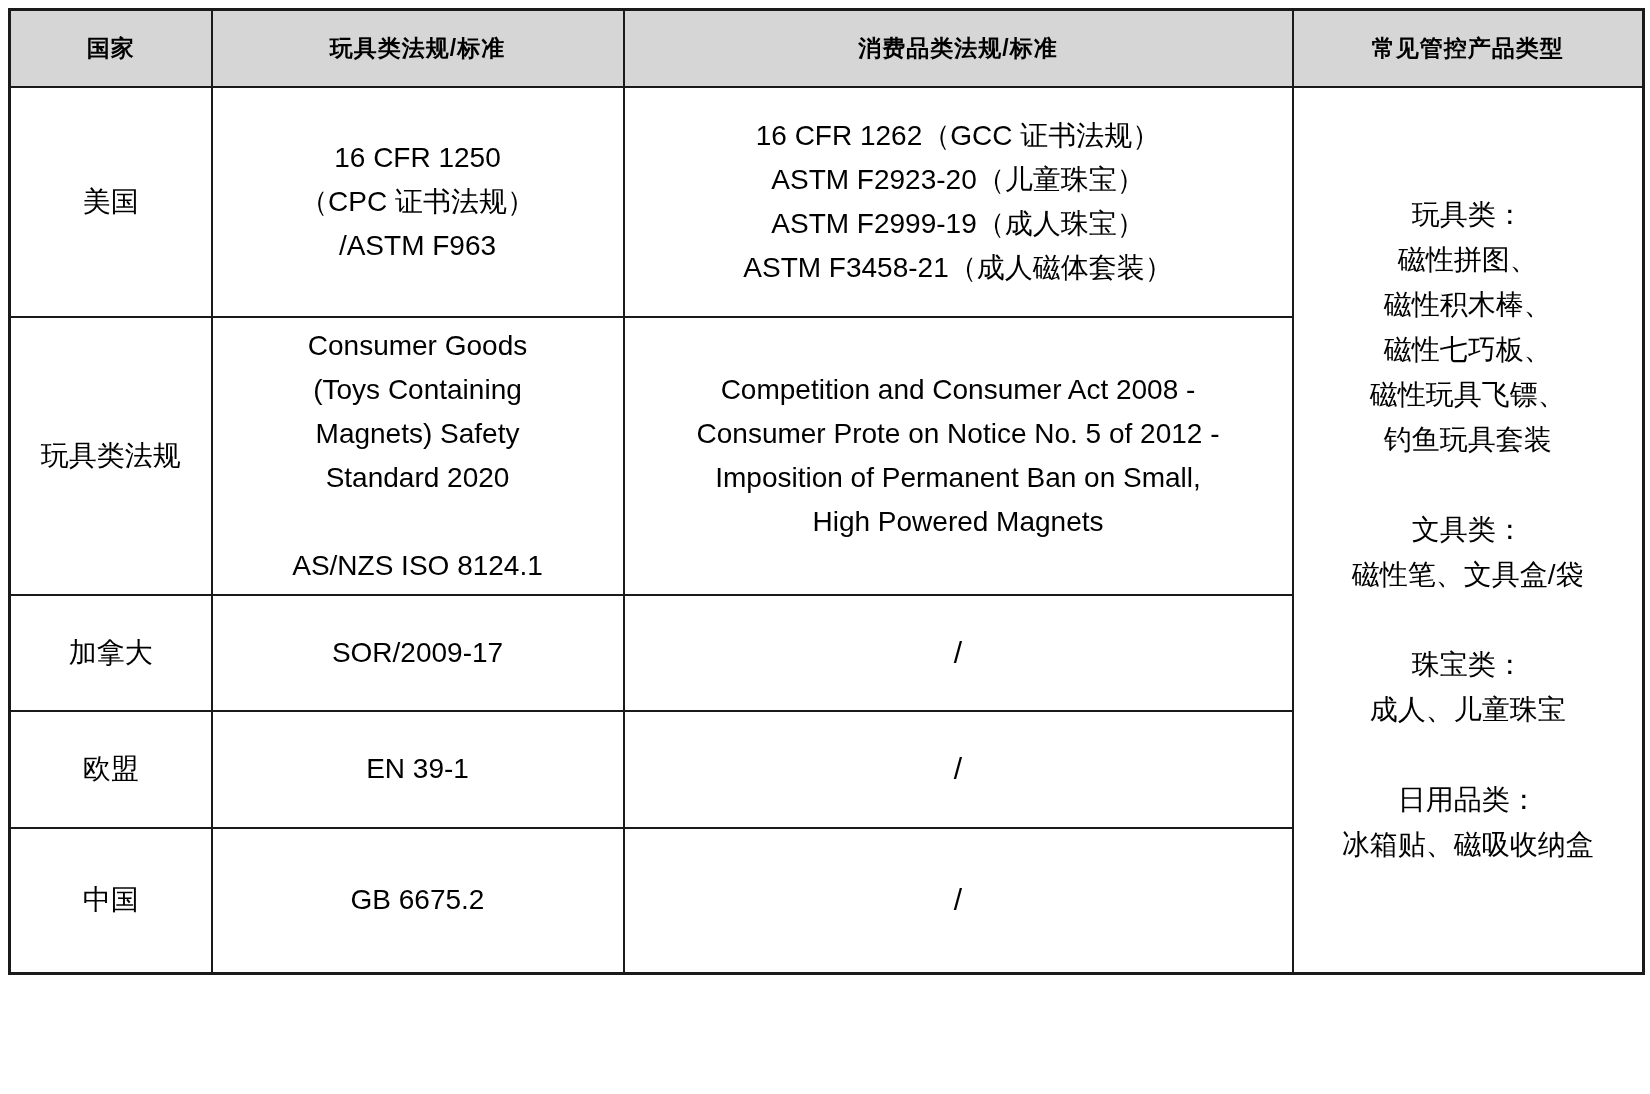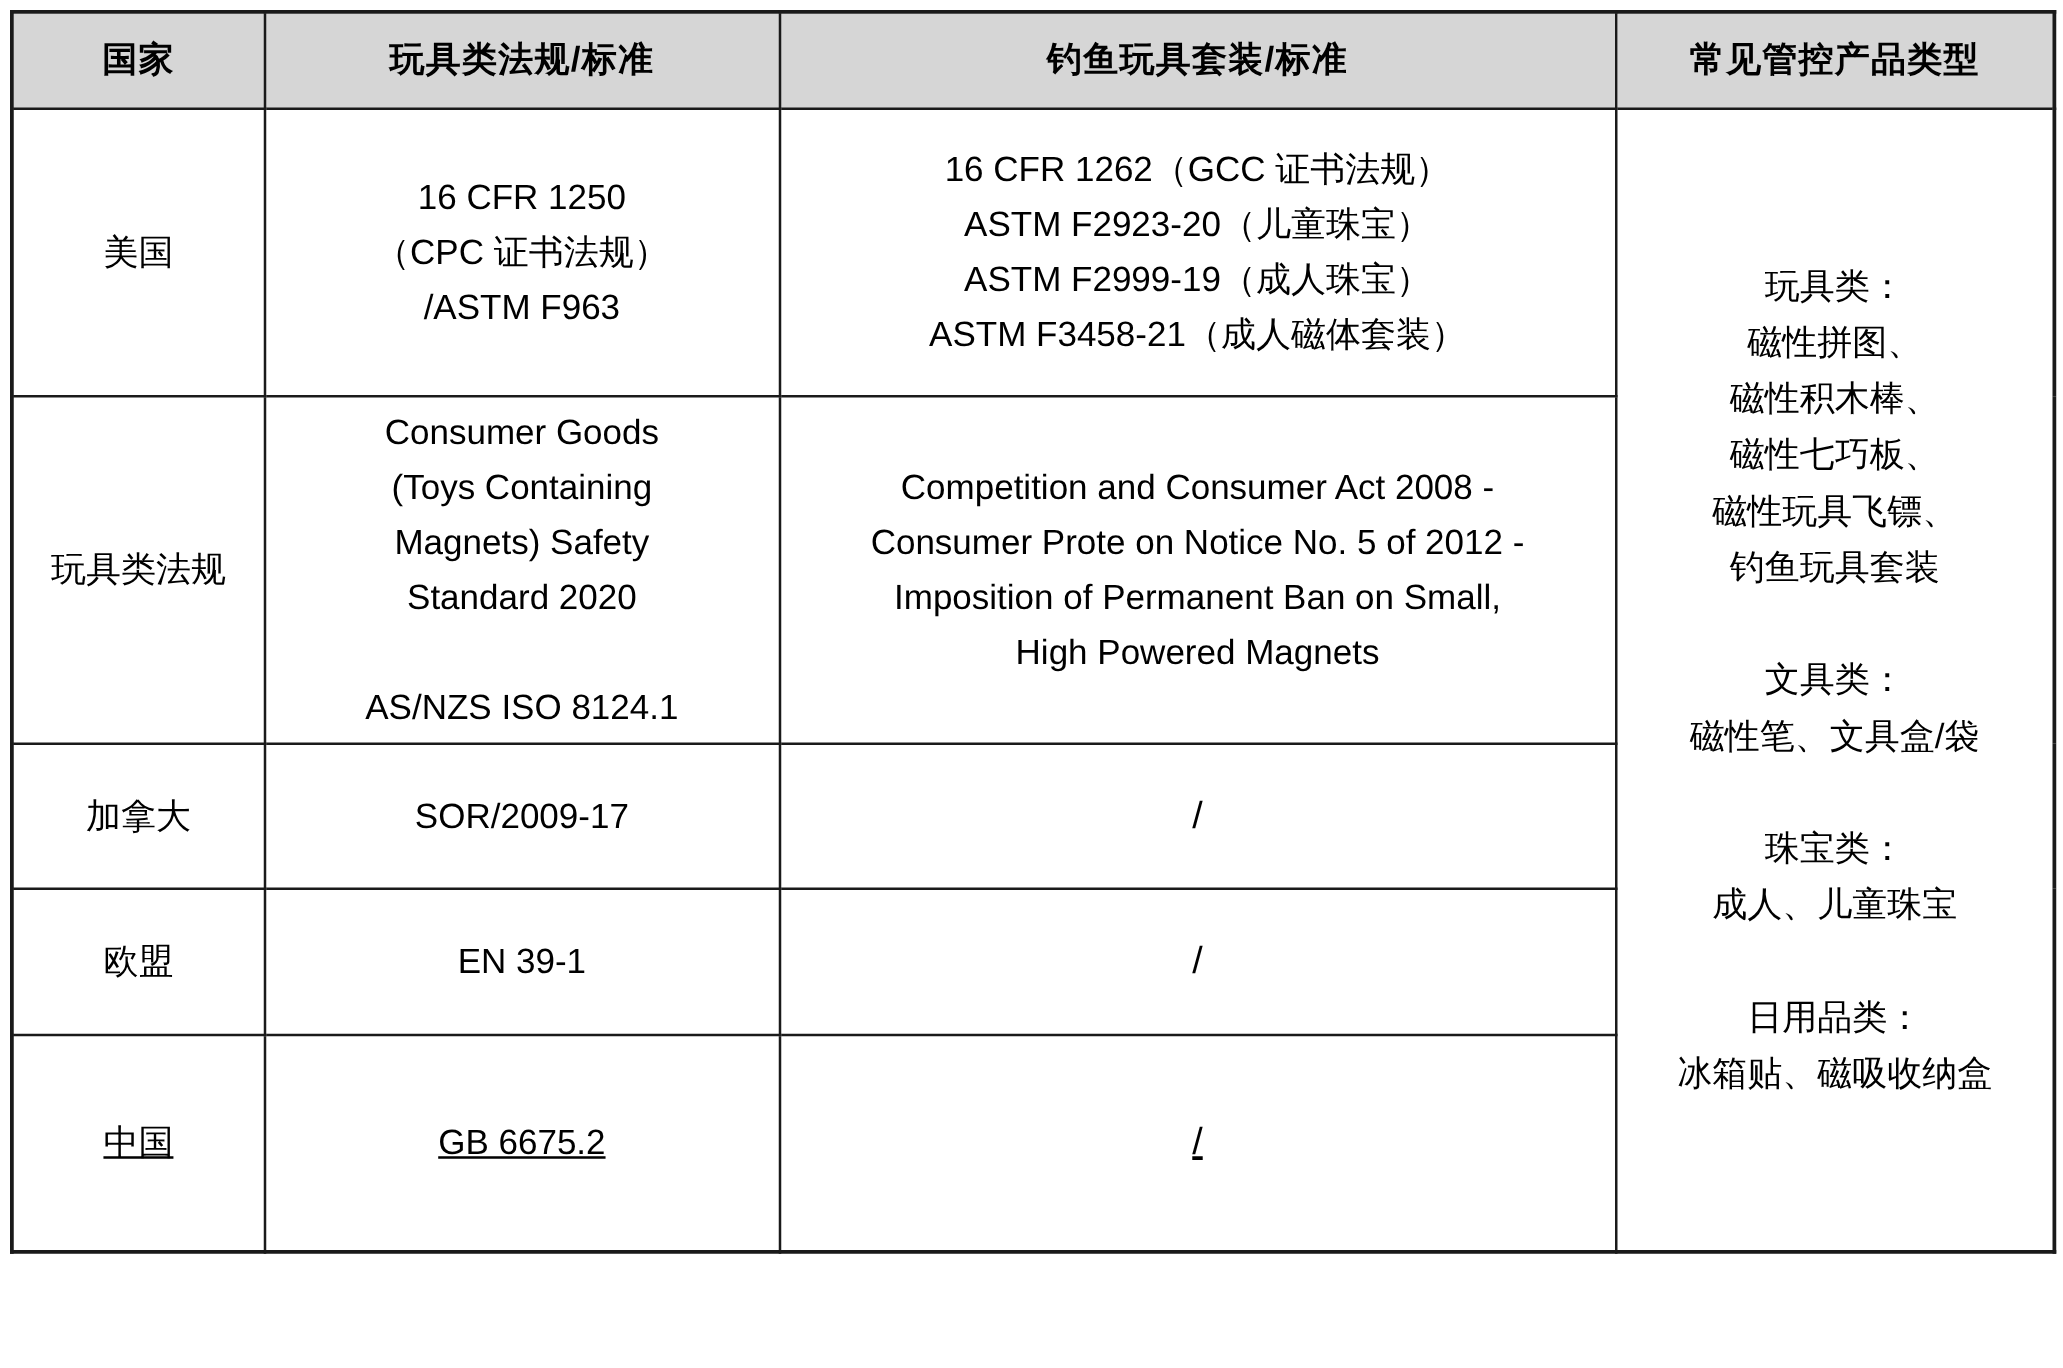--- a/index.html
+++ b/index.html
@@ -32,56 +32,56 @@
   .reg-table th,
   .reg-table td {
     border: 2px solid var(--border);
     text-align: center;
     vertical-align: middle;
     padding: 6px 10px;
     overflow: hidden;
   }
   .reg-table th {
     background: var(--header-bg);
-    font-size: 28px;
+    font-size: 23px;
     font-weight: 700;
     height: 77px;
     letter-spacing: 1px;
   }
   .reg-table td {
     font-size: 28px;
     line-height: 44px;
     font-weight: 400;
   }
   .multiline { white-space: pre-line; }
   .country-cell { font-size: 28px; }
   tr.row-usa       td { height: 230px; }
   tr.row-australia td { height: 262px; border-radius: 22px; }
   tr.row-canada    td { height: 116px; }
   tr.row-eu        td { height: 117px; margin-top: 40px; }
-  tr.row-china     td { height: 174px; text-decoration: underline; }
+  tr.row-china     td { height: 146px; }
   td.slash-cell { font-size: 30px; }
   td.product-types-cell { line-height: 45px; }
 </style>
 </head>
 <body>
 
 <div class="page">
   <table class="reg-table">
     <colgroup>
       <col style="width:202px">
       <col style="width:412px">
       <col style="width:669px">
       <col style="width:351px">
     </colgroup>
     <thead>
       <tr class="header-row">
         <th>国家</th>
         <th>玩具类法规/标准</th>
-        <th>钓鱼玩具套装/标准</th>
+        <th>消费品类法规/标准</th>
         <th>常见管控产品类型</th>
       </tr>
     </thead>
     <tbody>
       <tr class="row-usa">
         <td class="country-cell">美国</td>
         <td class="multiline">16 CFR 1250
 （CPC 证书法规）
 /ASTM F963</td>
         <td class="multiline">16 CFR 1262（GCC 证书法规）

